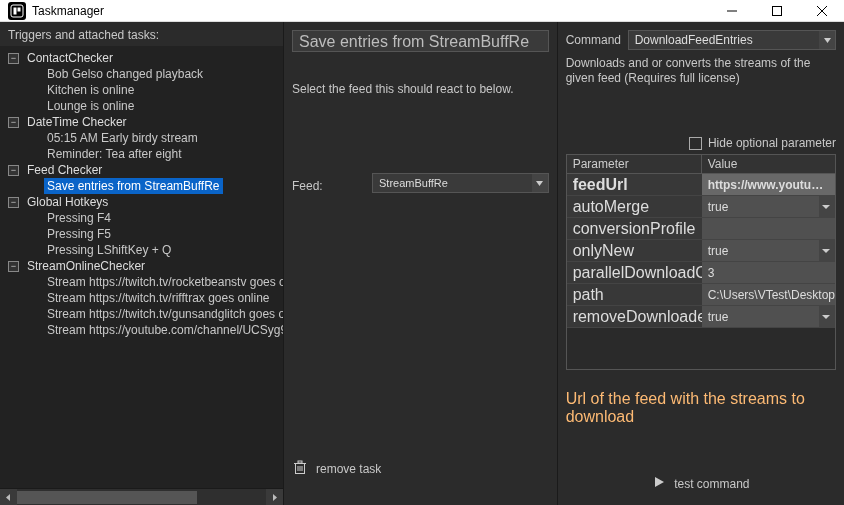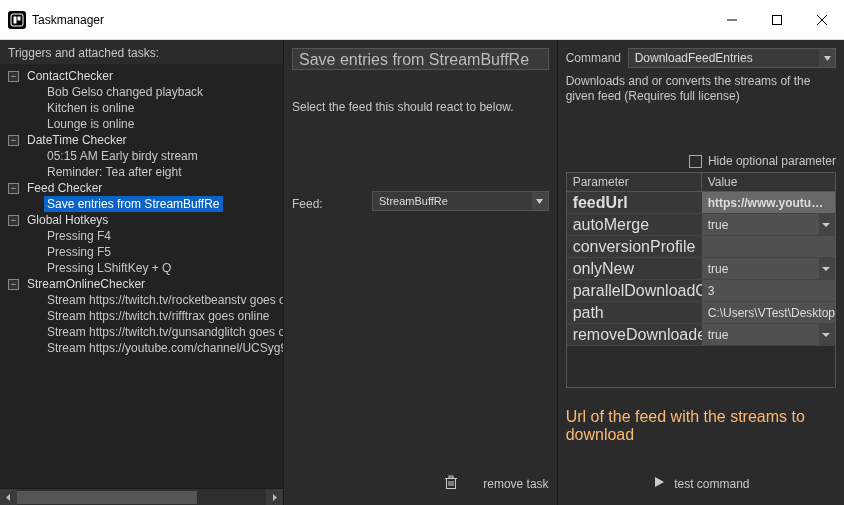--- a/index.html
+++ b/index.html
@@ -1,18 +1,18 @@
 <!DOCTYPE html>
 <html><head>
 <meta charset="utf-8">
 <style>
 * { box-sizing: border-box; margin: 0; padding: 0; font-family: "Segoe UI", Tahoma, sans-serif; }
 body { background: #1a1a1a; width: 844px; height: 505px; overflow: hidden; user-select: none; }
 .window { width: 844px; height: 505px; background: #2b2b2b; display: flex; flex-direction: column; }
-.titlebar { height: 40px; background: #fff; display: flex; align-items: center; padding: 0 0 0 8px; border-bottom: 1px solid #ddd; }
+.titlebar { height: 22px; background: #fff; display: flex; align-items: center; padding: 0 0 0 8px; border-bottom: 1px solid #ddd; }
 .titlebar .appicon { width: 18px; height: 18px; margin-right: 6px; background: #000; border-radius: 3px; display: flex; align-items: center; justify-content: center; }
 .titlebar .appicon svg { width: 14px; height: 14px; }
 .titlebar .title { font-size: 12px; color: #000; flex: 1; }
 .titlebar .winbtns { display: flex; height: 100%; }
 .titlebar .winbtn { width: 45px; height: 100%; display: flex; align-items: center; justify-content: center; cursor: default; }
 .titlebar .winbtn svg { width: 10px; height: 10px; stroke: #000; stroke-width: 1; fill: none; }
 
 .body { flex: 1; display: flex; background: #2b2b2b; min-height: 0; }
 
 .left { width: 284px; display: flex; flex-direction: column; border-right: 1px solid #1a1a1a; }
@@ -32,21 +32,21 @@
 
 .mid { width: 278px; display: flex; flex-direction: column; border-right: 1px solid #1a1a1a; padding: 0 8px; }
 .mid .tasktitle { margin-top: 8px; height: 22px; background: #3a3a3a; color: #bdbdbd; font-size: 16px; line-height: 22px; padding: 0 6px; white-space: nowrap; overflow: hidden; border: 1px solid #555; }
 .mid .desc { color: #c8c8c8; font-size: 12px; margin-top: 30px; }
 .mid .feedrow { margin-top: 77px; display: flex; align-items: flex-end; }
 .mid .feedrow .lbl { color: #c8c8c8; font-size: 12px; width: 80px; }
 .mid .feedrow .combo { flex: 1; height: 20px; background: #3a3a3a; border: 1px solid #555; display: flex; align-items: center; padding-left: 6px; color: #ddd; font-size: 11px; position: relative; }
 .mid .feedrow .combo .dd { position: absolute; right: 0; top: 0; width: 16px; height: 100%; background: #444; display: flex; align-items: center; justify-content: center; }
 .mid .feedrow .combo .dd svg { width: 7px; height: 5px; fill: #ccc; }
 .mid .spacer { flex: 1; }
-.mid .removerow { height: 30px; display: flex; align-items: center; justify-content: flex-end; margin-bottom: 6px; cursor: pointer; gap: 16px; }
+.mid .removerow { height: 30px; display: flex; align-items: center; justify-content: flex-start; margin-bottom: 21px; cursor: pointer; }
 .mid .removerow .ico { margin-right: 8px; }
 .mid .removerow .txt { color: #c8c8c8; font-size: 12px; }
 
 .right { flex: 1; display: flex; flex-direction: column; padding: 0 8px; }
 .right .cmdrow { margin-top: 8px; display: flex; align-items: center; }
 .right .cmdrow .lbl { color: #c8c8c8; font-size: 12px; width: 62px; }
 .right .cmdrow .combo { flex: 1; height: 20px; background: #3a3a3a; border: 1px solid #555; display: flex; align-items: center; padding-left: 6px; color: #ddd; font-size: 12px; position: relative; }
 .right .cmdrow .combo .dd { position: absolute; right: 0; top: 0; width: 16px; height: 100%; background: #444; display: flex; align-items: center; justify-content: center; }
 .right .cmdrow .combo .dd svg { width: 7px; height: 5px; fill: #ccc; }
 .right .cmddesc { color: #c8c8c8; font-size: 12px; margin-top: 6px; line-height: 15px; }

